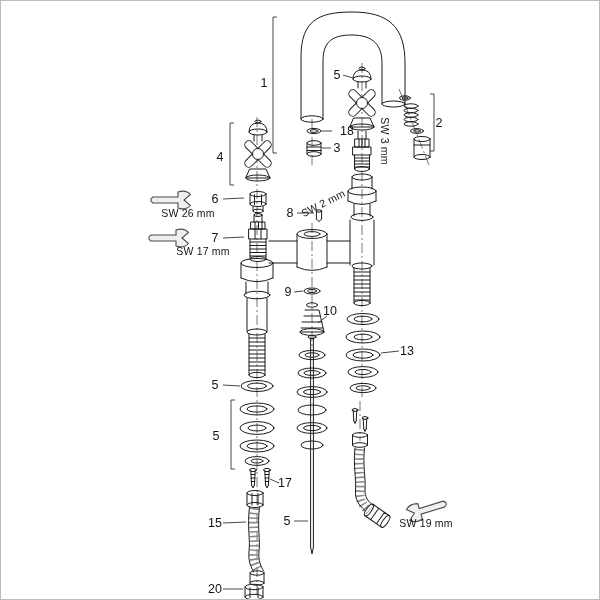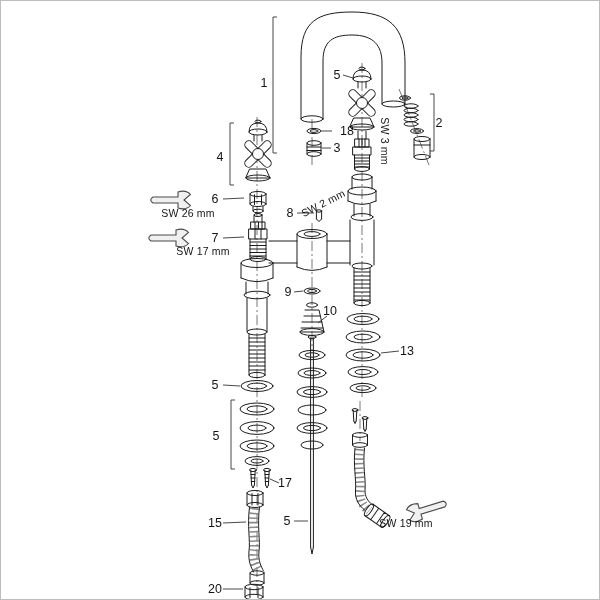--- a/index.html
+++ b/index.html
@@ -319,15 +319,15 @@
     <span class="callout" style="left:215px;top:435px">5</span>
     <span class="callout" style="left:214px;top:522px">15</span>
     <span class="callout" style="left:284px;top:482px">17</span>
     <span class="callout" style="left:214px;top:588px">20</span>
     <span class="callout" style="left:346px;top:130px">18</span>
 
     <span class="sw-label" style="left:187px;top:212px">SW 26 mm</span>
     <span class="sw-label" style="left:202px;top:250px">SW 17 mm</span>
     <span class="sw-label rot-diag" style="left:322px;top:202px">SW 2 mm</span>
     <span class="sw-label rot-vert" style="left:384px;top:140px">SW 3 mm</span>
-    <span class="sw-label" style="left:405px;top:522px">SW 19 mm</span>
+    <span class="sw-label" style="left:425px;top:522px">SW 19 mm</span>
   </div>
 </div>
 
 </body></html>

